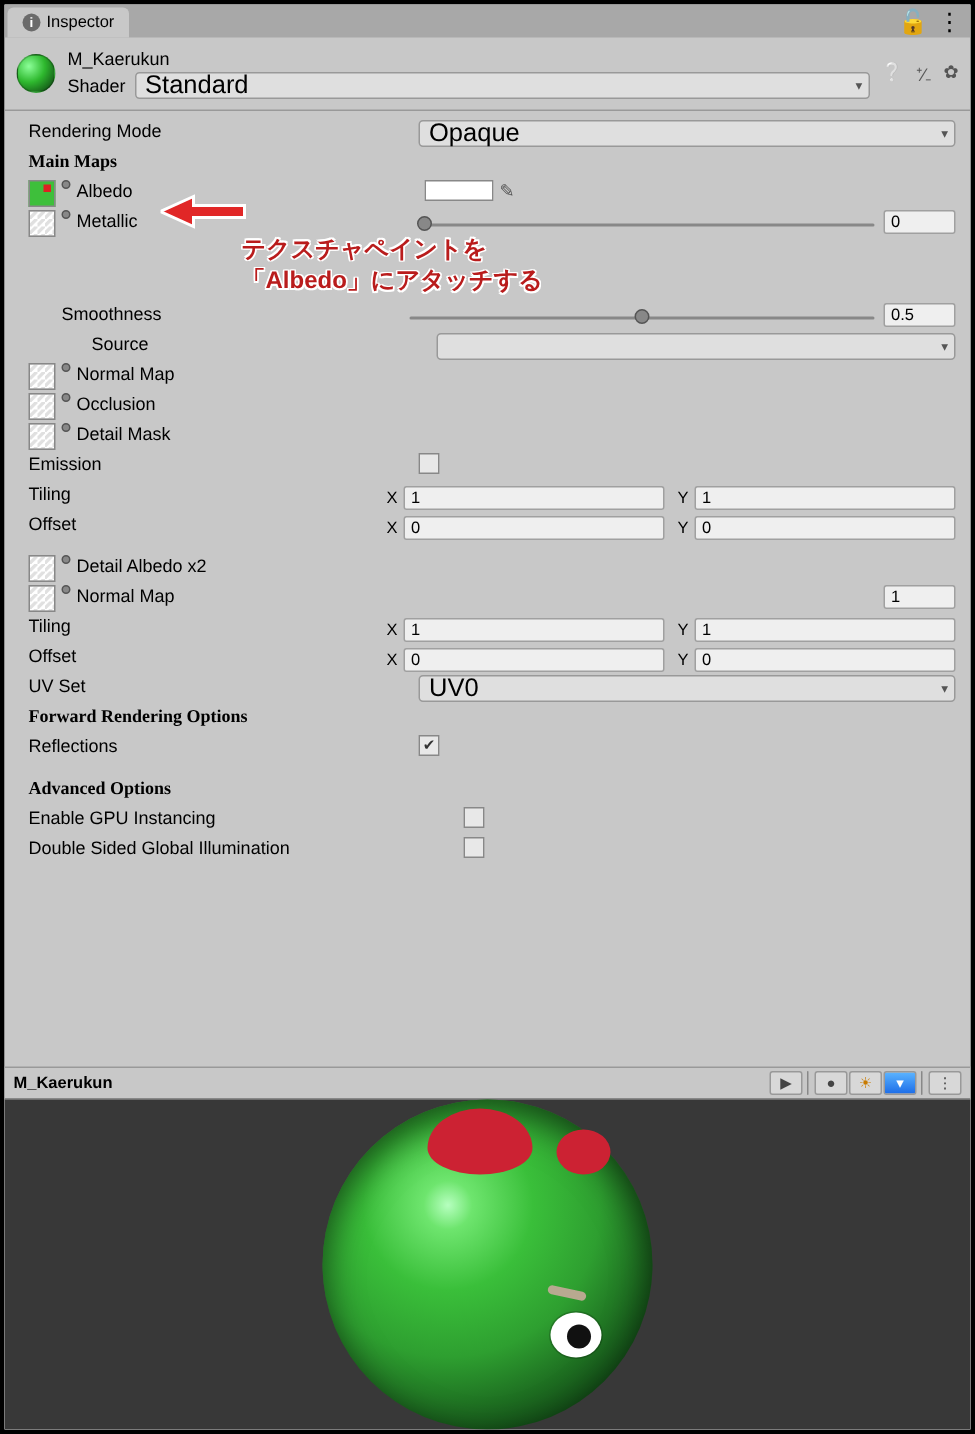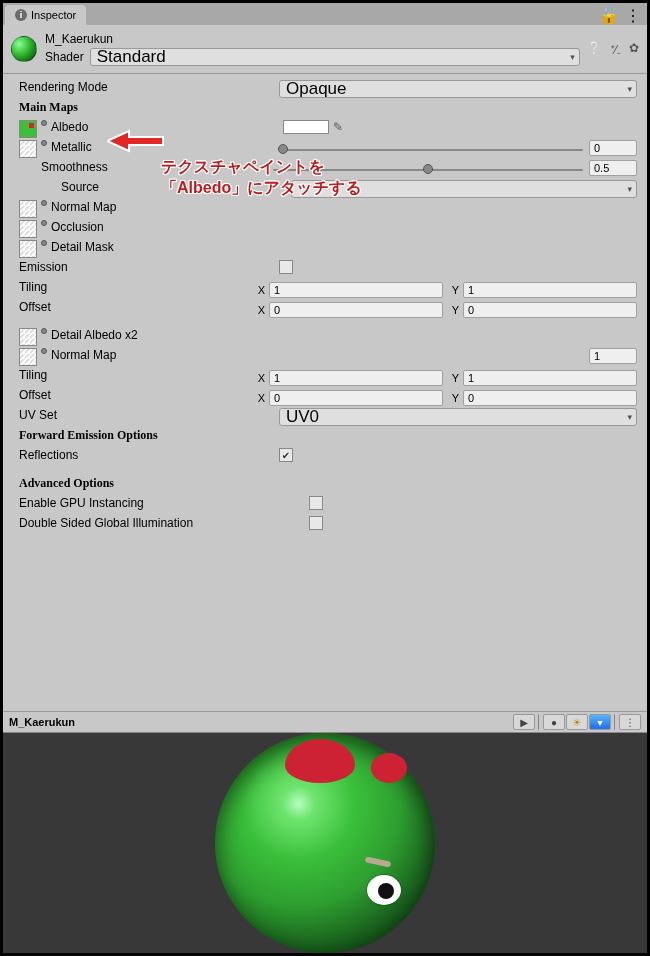--- a/index.html
+++ b/index.html
@@ -35,21 +35,21 @@
   .num { width:174px; }
   .xy { display:flex; gap:4px; align-items:center; flex:1;}
   .xylab { font-size:11px; width:12px; text-align:right;}
   .slider { flex:1; display:flex; align-items:center; padding-right:6px;}
   .slider-track{ flex:1; height:2px; background:#888; position:relative; border-radius:2px;}
   .slider-thumb{ width:10px; height:10px; border-radius:50%; background:#888; border:1px solid #555; position:absolute; top:-5px; transform:translateX(-50%);}
   .chk { width:14px; height:14px; border:1px solid #888; background:#e8e8e8; display:inline-flex; align-items:center; justify-content:center;}
   .chk.on::after{content:"✔"; font-size:10px; color:#333;}
   .color-swatch{ width:46px; height:14px; background:#fff; border:1px solid #888;}
   .eyedrop { font-size:12px; margin-left:4px; color:#555;}
-  .indent1 { padding-left:22px;}
+  .indent1 { padding-left:22px;margin-top:42px;}
   .indent2 { padding-left:42px;gap:16px;}
 
   .annotation { position:absolute; pointer-events:none; }
   .anno-text{ color:#b91c1c; font-weight:bold; font-size:16px; text-shadow:-1px 0 #fff,1px 0 #fff,0 -1px #fff,0 1px #fff,-1px -1px #fff,1px 1px #fff,-1px 1px #fff,1px -1px #fff; line-height:1.3;}
 
   .preview-bar { height:22px; display:flex; align-items:center; border-top:1px solid #999; border-bottom:1px solid #888; padding:0 6px; background:#c8c8c8;}
   .preview-bar .name{ font-size:11px; font-weight:bold;}
   .preview-ctrls{ margin-left:auto; display:flex; align-items:center;}
   .pctl{ width:22px; height:16px; border:1px solid #999; background:#d8d8d8; display:flex; align-items:center; justify-content:center; font-size:10px; color:#444; border-radius:2px; margin-left:1px;}
   .pctl.sep{ width:1px; padding:0; background:#888; border:none; margin:0 3px;}
@@ -246,21 +246,21 @@
       </div>
     </div>
     <div class="row">
       <span class="lbl">UV Set</span>
       <div class="dd">
           <span>UV0</span>
         </div>
     </div>
 
     <div class="row">
-        <span class="lbl bold">Forward Emission Options</span>
+        <span class="lbl bold">Forward Rendering Options</span>
       </div>
     <div class="row">
         <span class="lbl">Reflections</span>
         <span class="chk on"></span>
       </div>
 
     <div style="height:8px"></div>
     <div class="row">
         <span class="lbl bold">Advanced Options</span>
       </div>

